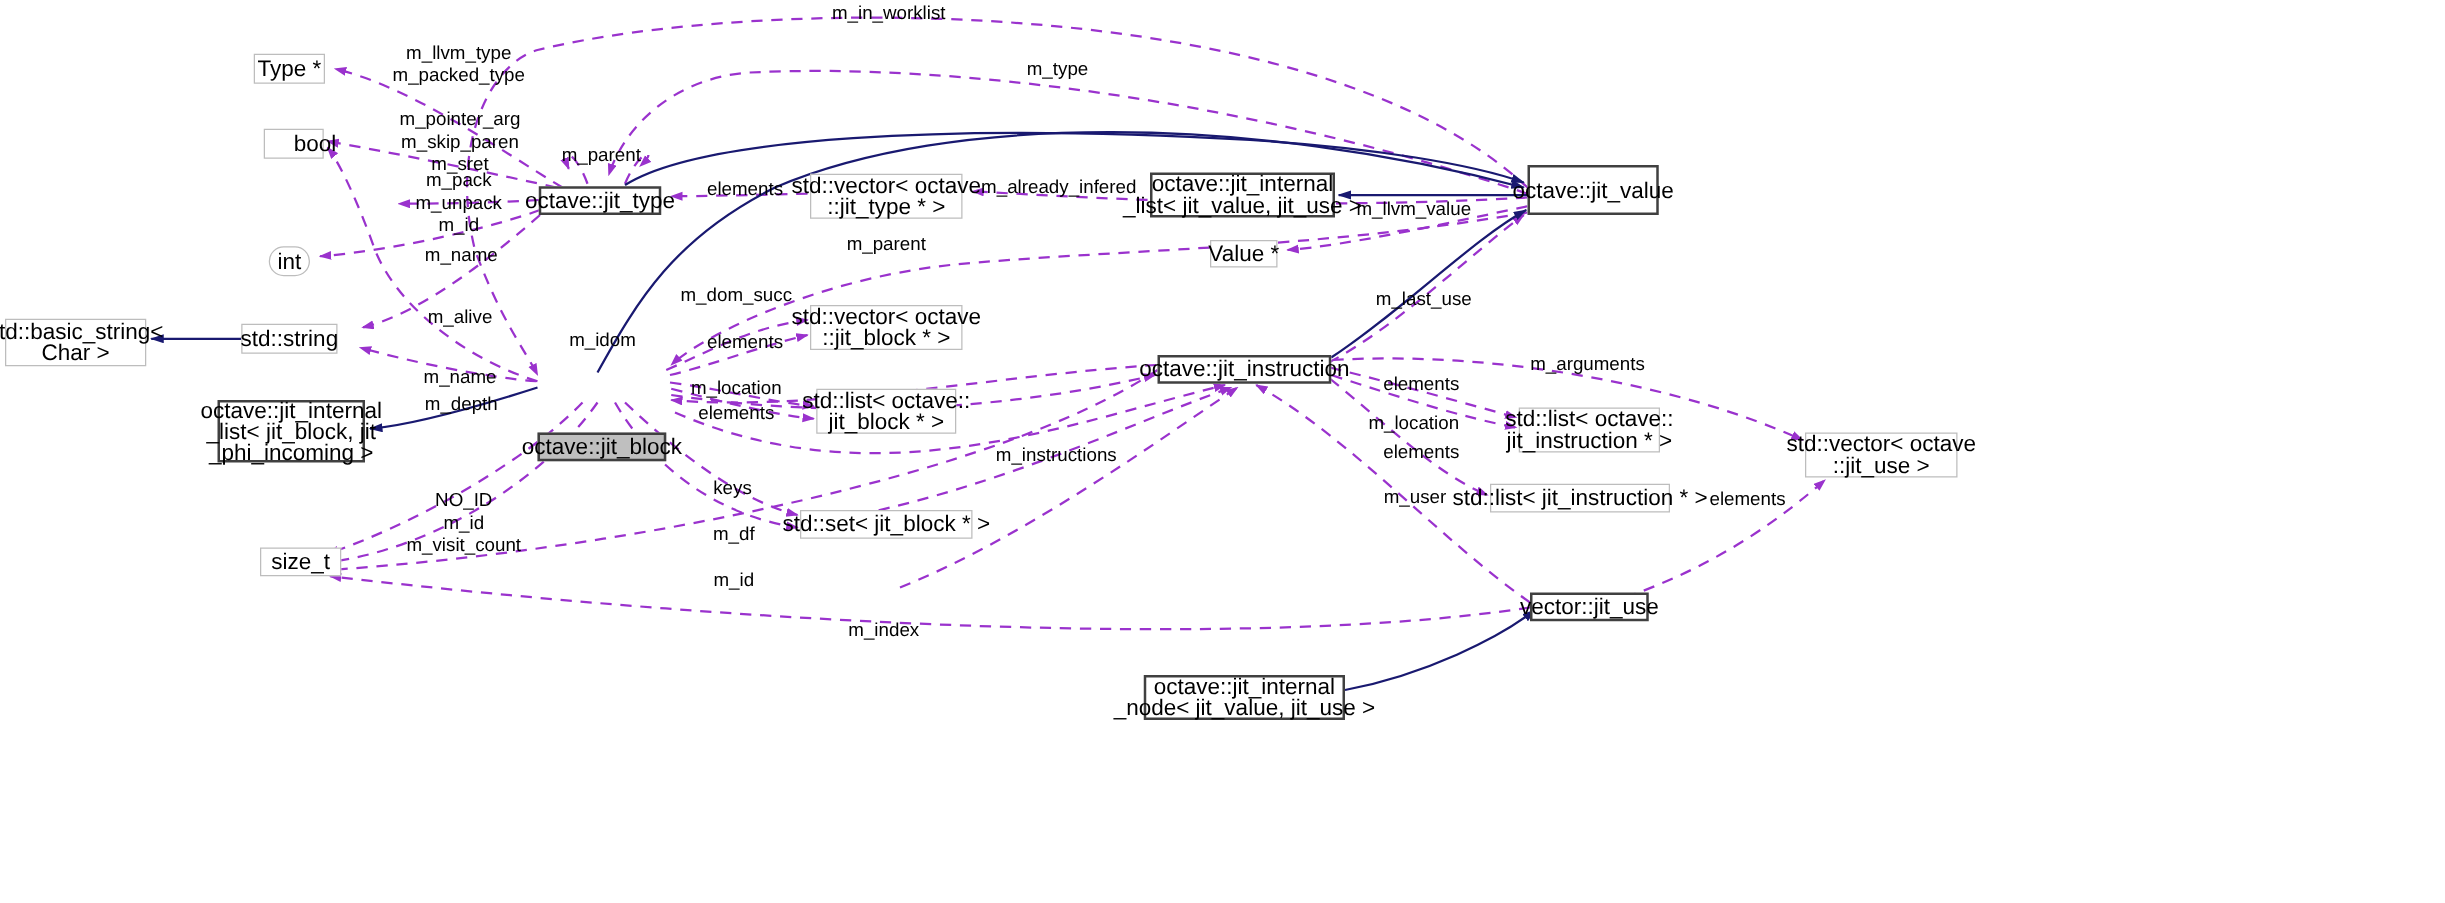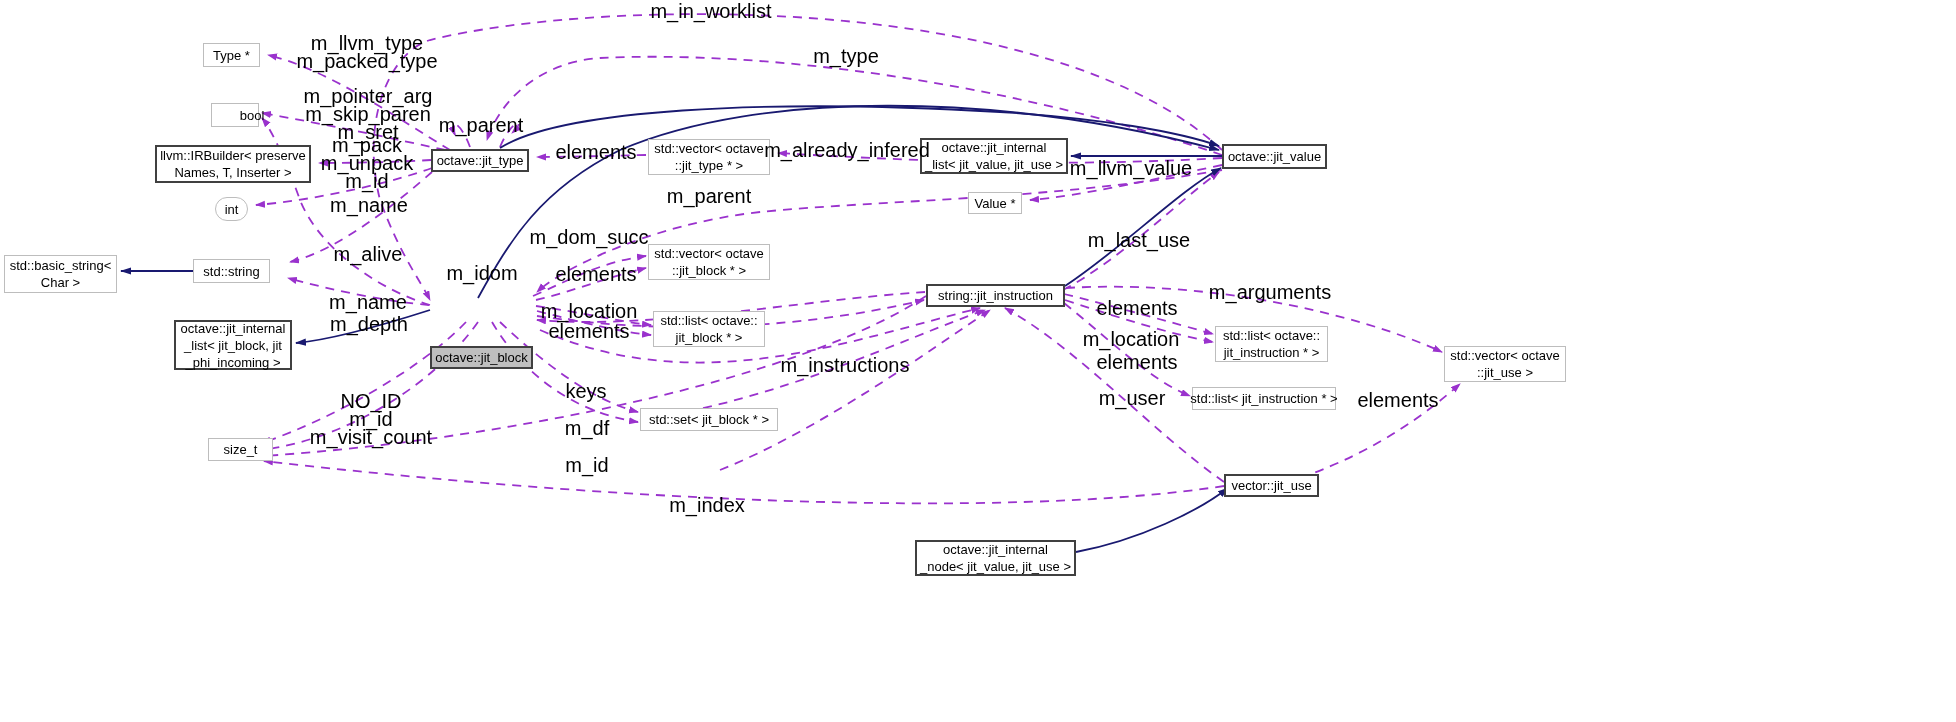--- a/index.html
+++ b/index.html
@@ -7,30 +7,30 @@
   #canvas{position:relative;width:1956px;height:722px;background:#fff;overflow:hidden;}
   svg#edges{position:absolute;left:0;top:0;width:1956px;height:722px;}
   .node{
     position:absolute;
     box-sizing:border-box;
     display:flex;align-items:center;justify-content:center;
     text-align:center;
     background:#ffffff;
     border:1px solid #bdbdbd;
     color:#000000;
-    font-size:13px;
+    font-size:18px;
     line-height:17px;
     white-space:pre;
     padding:2px 6px;
   }
   .node.thick{border:2px solid #404040;}
   .node.current{background:#bfbfbf;border:2px solid #404040;margin-top:48px;}
   .elabel{
     position:absolute;
-    font-size:20px;
+    font-size:15px;
     line-height:18px;
     color:#000;
     white-space:pre;
     text-align:center;
     transform:translateX(-50%);
     pointer-events:none;
   }
 </style>
 </head>
 <body>
@@ -133,44 +133,42 @@
       <path d="M193,271 L121,271"></path>
 
       <path d="M430,310 C380,326 330,340 296,343"></path>
 
       <path d="M1076,552 C1140,540 1200,510 1228,488"></path>
     </g>
   </svg>
 
   <div class="node plain" style="left:203px;top:43px;width:57px;height:24px;"><span>Type *</span></div>
   <div class="node plain" style="left:211px;top:103px;width:43px;height:24px;padding-left:40px;"><span>bool</span></div>
-  <div class="node thick" style="left:155px;top:145px;width:156px;height:38px;"><span>llvm::IRBuilder&lt; preserve
-Names, T, Inserter &gt;</span></div>
   <div class="node plain" style="left:215px;top:197px;width:33px;height:24px;border-radius:12px;"><span>int</span></div>
   <div class="node plain" style="left:4px;top:255px;width:113px;height:38px;"><span>std::basic_string&lt;
 Char &gt;</span></div>
   <div class="node plain" style="left:193px;top:259px;width:77px;height:24px;"><span>std::string</span></div>
   <div class="node thick" style="left:431px;top:149px;width:98px;height:23px;"><span>octave::jit_type</span></div>
   <div class="node plain" style="left:648px;top:139px;width:122px;height:36px;"><span>std::vector&lt; octave
 ::jit_type * &gt;</span></div>
   <div class="node thick" style="left:920px;top:138px;width:148px;height:36px;"><span>octave::jit_internal
 _list&lt; jit_value, jit_use &gt;</span></div>
   <div class="node plain" style="left:968px;top:192px;width:54px;height:22px;"><span>Value *</span></div>
-  <div class="node thick" style="left:1222px;top:144px;width:105px;height:25px;"><span>octave::jit_value</span></div>
+  <div class="node thick" style="left:1222px;top:132px;width:105px;height:40px;"><span>octave::jit_value</span></div>
   <div class="node plain" style="left:648px;top:244px;width:122px;height:36px;"><span>std::vector&lt; octave
 ::jit_block * &gt;</span></div>
   <div class="node current" style="left:430px;top:298px;width:103px;height:23px;"><span>octave::jit_block</span></div>
   <div class="node thick" style="left:174px;top:320px;width:118px;height:50px;"><span>octave::jit_internal
 _list&lt; jit_block, jit
 _phi_incoming &gt;</span></div>
   <div class="node plain" style="left:653px;top:311px;width:112px;height:36px;"><span>std::list&lt; octave::
 jit_block * &gt;</span></div>
   <div class="node plain" style="left:640px;top:408px;width:138px;height:23px;"><span>std::set&lt; jit_block * &gt;</span></div>
   <div class="node plain" style="left:208px;top:438px;width:65px;height:23px;text-align:center;"><span>size_t</span></div>
-  <div class="node thick" style="left:926px;top:284px;width:139px;height:23px;"><span>string::jit_instruction</span></div>
+  <div class="node thick" style="left:926px;top:284px;width:139px;height:23px;"><span>octave::jit_instruction</span></div>
   <div class="node plain" style="left:1215px;top:326px;width:113px;height:36px;"><span>std::list&lt; octave::
 jit_instruction * &gt;</span></div>
   <div class="node plain" style="left:1192px;top:387px;width:144px;height:23px;"><span>std::list&lt; jit_instruction * &gt;</span></div>
   <div class="node plain" style="left:1444px;top:346px;width:122px;height:36px;"><span>std::vector&lt; octave
 ::jit_use &gt;</span></div>
   <div class="node thick" style="left:1224px;top:474px;width:95px;height:23px;"><span>vector::jit_use</span></div>
   <div class="node thick" style="left:915px;top:540px;width:161px;height:36px;"><span>octave::jit_internal
 _node&lt; jit_value, jit_use &gt;</span></div>
 
   <div class="elabel" style="left:711px;top:2px;">m_in_worklist</div>

